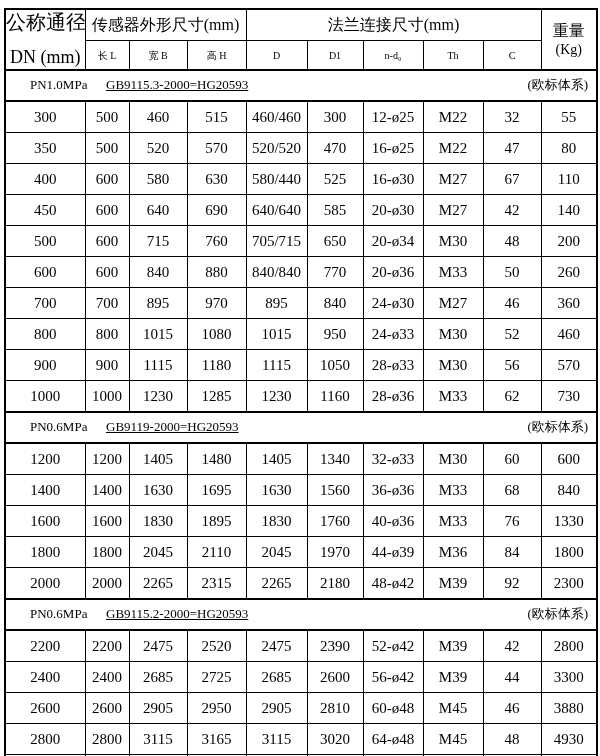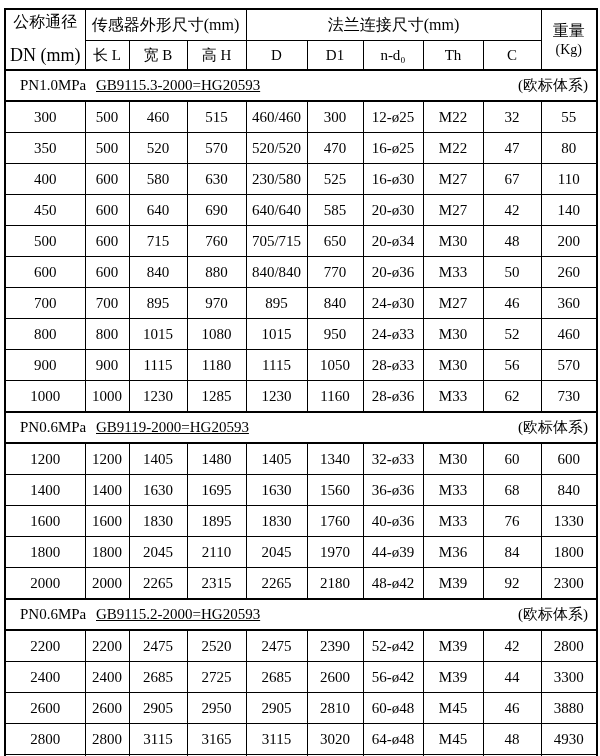--- a/index.html
+++ b/index.html
@@ -24,37 +24,37 @@
     padding: 0;
     text-align: center;
     vertical-align: middle;
     font-weight: normal;
     font-size: 15px;
     line-height: 1.1;
     overflow: hidden;
     white-space: nowrap;
   }
   tr.h1 > th { height: 30px; font-size: 16px; }
-  tr.h2 > th { height: 28px; font-size: 15px; margin-left: 12px; }
-  .dn-cell .line1 { font-size: 16px; margin-bottom: 2px; }
+  tr.h2 > th { height: 28px; font-size: 10px; margin-left: 12px; }
+  .dn-cell .line1 { font-size: 20px; margin-bottom: 2px; }
   .dn-cell .line2 { font-size: 18px; margin-top: 15px; }
   .wt-cell .line1 { font-size: 16px; margin-bottom: 2px; }
   .wt-cell .line2 { font-size: 14px; }
   thead tr.h2 th { border-bottom: 2px solid #000; }
   tr.section-row > td {
     height: 29px;
     border-top: 2px solid #000;
     border-bottom: 2px solid #000;
     text-align: left;
   }
   .section-flex {
     display: flex;
     align-items: center;
-    padding: 0 8px 0 14px;
-    font-size: 15px;
+    padding: 0 8px 0 24px;
+    font-size: 13px;
   }
   .section-flex .pressure { width: 76px; flex: 0 0 auto; }
   .section-flex .standard { flex: 0 0 auto; text-decoration: underline; }
   .section-flex .note { margin-left: auto; }
   tr.data-row > td { height: 30px; font-size: 15px; }
 </style>
 </head>
 <body>
 
 <table class="spec">
@@ -126,21 +126,21 @@
         <td>16-ø25</td>
         <td>M22</td>
         <td>47</td>
         <td>80</td>
       </tr>
       <tr class="data-row">
         <td>400</td>
         <td>600</td>
         <td>580</td>
         <td>630</td>
-        <td>230/580</td>
+        <td>580/440</td>
         <td>525</td>
         <td>16-ø30</td>
         <td>M27</td>
         <td>67</td>
         <td>110</td>
       </tr>
       <tr class="data-row">
         <td>450</td>
         <td>600</td>
         <td>640</td>

